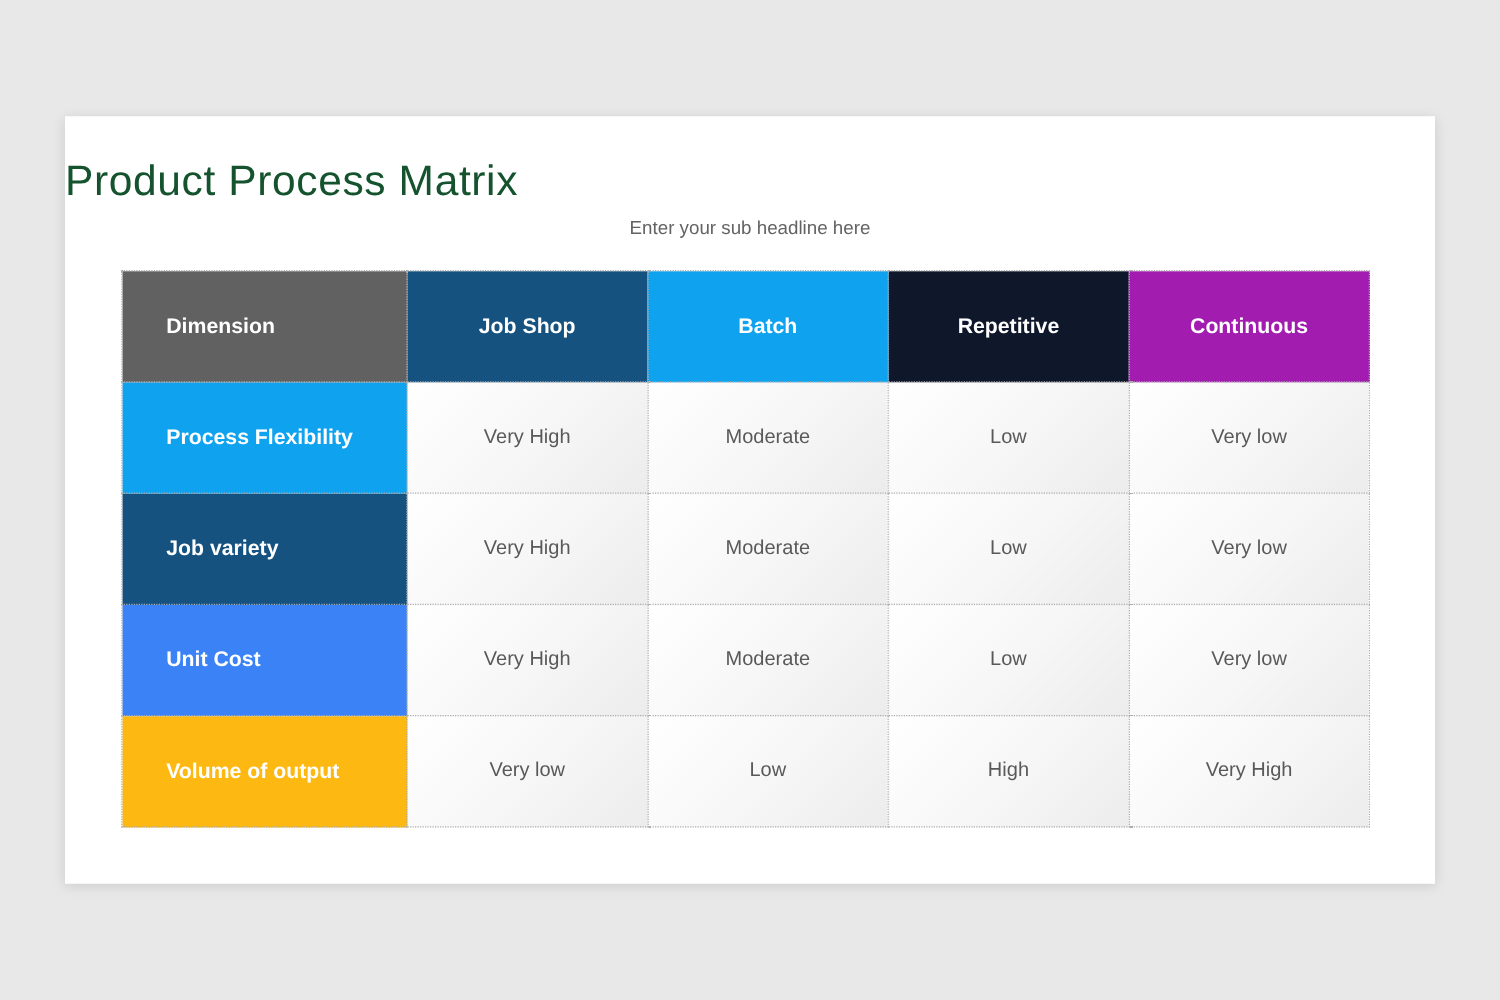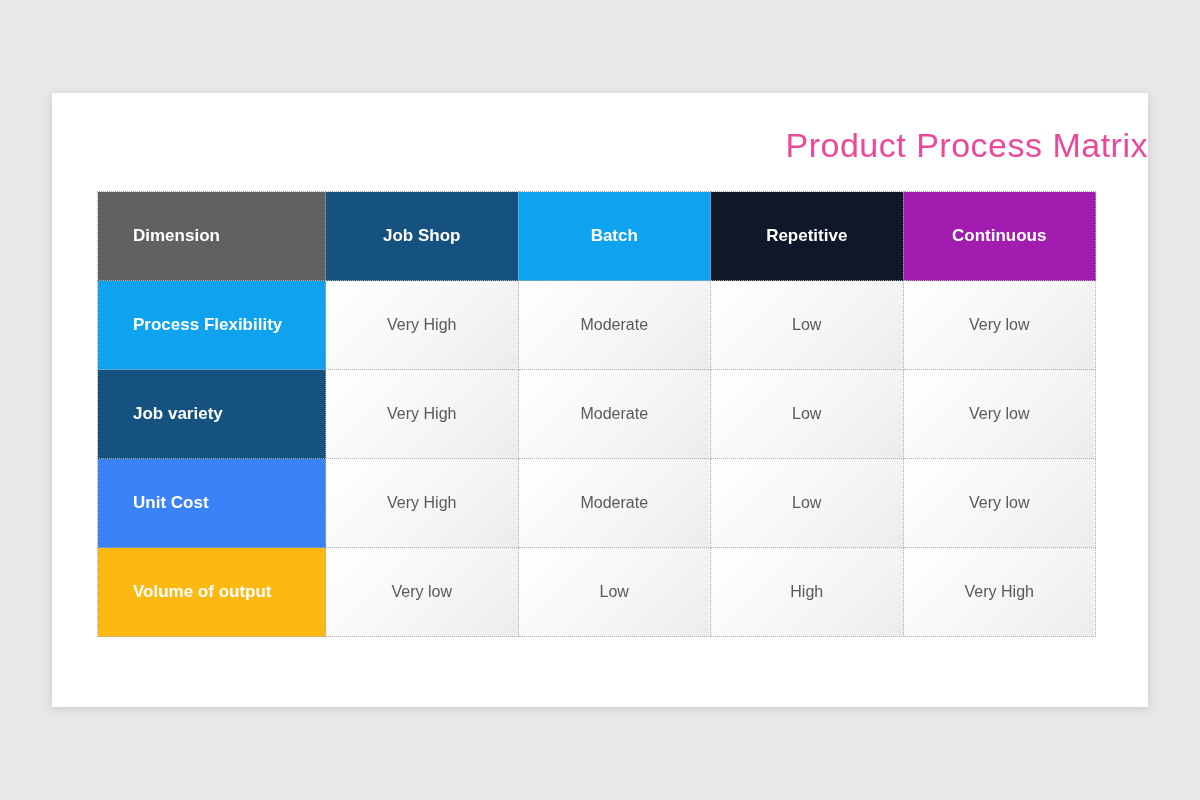--- a/index.html
+++ b/index.html
@@ -15,24 +15,24 @@
     position: absolute;
     left: 52px;
     top: 93px;
     width: 1096px;
     height: 614px;
     background: #ffffff;
     box-shadow: 0 2px 10px rgba(0,0,0,0.13);
   }
   .title {
     margin: 30px 0 0 0;
-    text-align: right;
+    text-align: left;
     font-size: 34px;
     font-weight: 400;
-    color: #ec4899;
+    color: #14532d;
     line-height: 44px;
     letter-spacing: 0.5px;
   }
   .subtitle {
     margin: 7px 0 0 0;
     text-align: center;
     font-size: 15px;
     color: #636363;
     line-height: 18px;
   }
@@ -73,20 +73,21 @@
     font-weight: 400;
     text-align: center;
   }
 </style>
 </head>
 <body>
 
 <div class="slide">
 
   <h1 class="title">Product Process Matrix</h1>
+  <p class="subtitle">Enter your sub headline here</p>
 
   <table class="matrix">
     <colgroup>
       <col class="dim-col">
       <col class="data-col">
       <col class="data-col">
       <col class="data-col">
       <col class="data-col">
     </colgroup>
     <thead>

